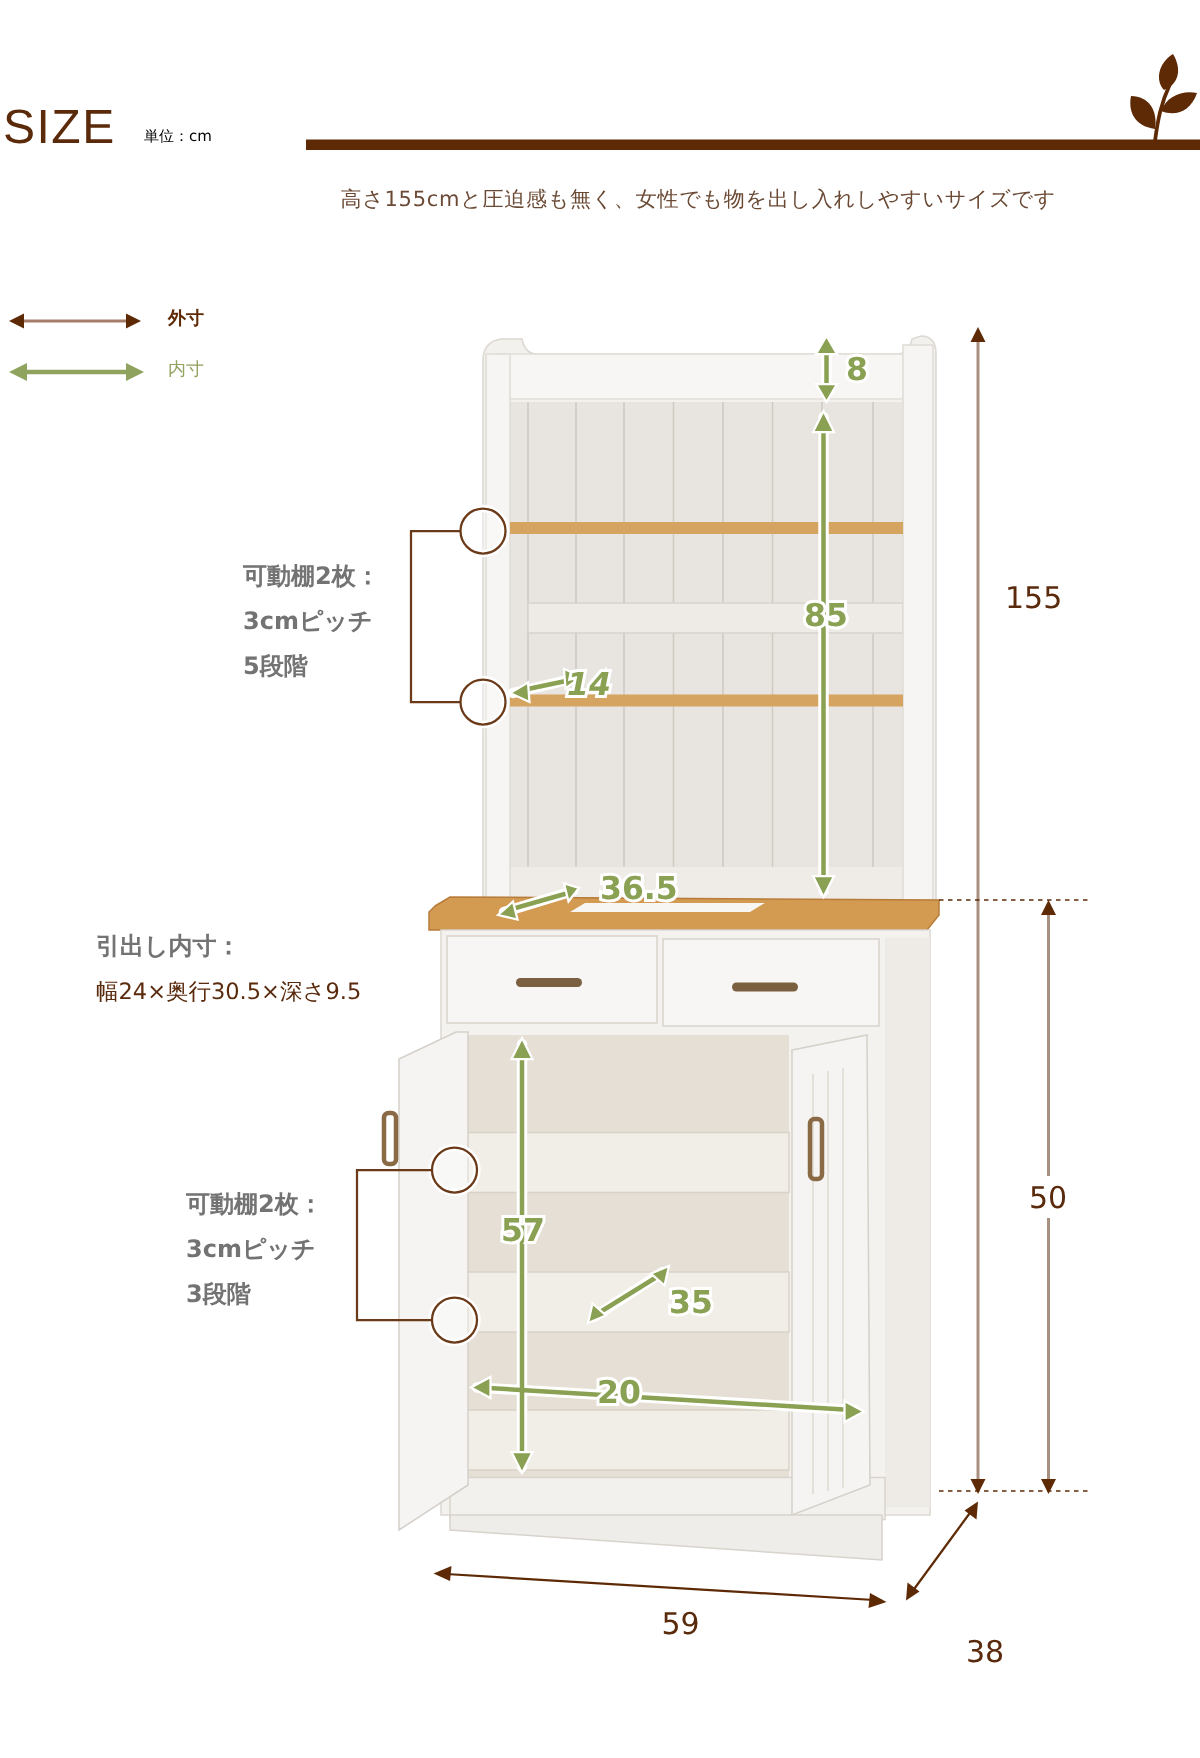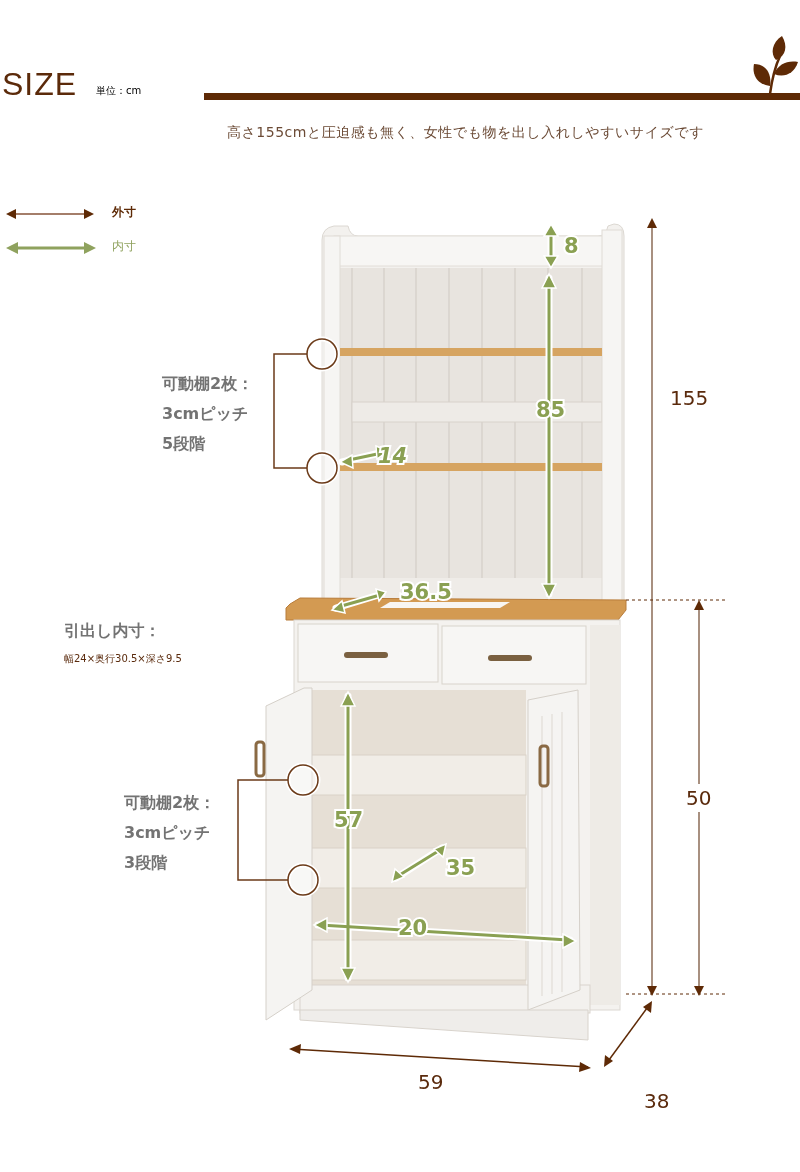--- a/index.html
+++ b/index.html
@@ -7,21 +7,21 @@
          font-family:"DejaVu Sans", sans-serif; color:#5a2a0c; }
   .abs { position:absolute; }
   .title { left:2px; top:66px; font-family:Liberation Sans, sans-serif; font-size:32px; color:#5b2a0a; letter-spacing:1px; }
   .unit { left:96px; top:84px; font-size:10px; color:#000000; }
   .rule { left:204px; top:93px; width:600px; height:7px; background:#5e2a06; }
   .subtitle { left:227px; top:124px; font-size:14px; color:#6b4a35; white-space:nowrap; letter-spacing:0.5px; }
   .legend-label { font-size:12px; font-weight:bold; }
   .legend-outer { left:112px; top:204px; color:#5e2a06; }
   .legend-inner { left:112px; top:238px; color:#8fa25e; font-weight:normal; }
   .note { font-size:16px; font-weight:bold; color:#737373; line-height:30px; white-space:nowrap; }
-  .note2 { font-size:10px; color:#5a2a0c; white-space:nowrap; }
+  .note2 { font-size:15px; color:#5a2a0c; white-space:nowrap; }
   .dim-out { font-size:20px; color:#5a2a0c; }
   .dim-in { font-size:21px; font-weight:bold; color:#8aa052; paint-order:stroke; -webkit-text-stroke:4px #ffffff; }
   svg { position:absolute; left:0; top:0; }
 </style>
 </head>
 <body>
 
 <div class="abs title">SIZE</div>
 <div class="abs unit">単位：cm</div>
 <div class="abs rule"></div>
@@ -193,21 +193,21 @@
 <div class="abs note" style="left:64px;top:616px;">引出し内寸：</div>
 <div class="abs note2" style="left:64px;top:652px;">幅24×奥行30.5×深さ9.5</div>
 <div class="abs note" style="left:124px;top:788px;">
   <div>可動棚2枚：</div>
   <div>3cmピッチ</div>
   <div>3段階</div>
 </div>
 
 <div class="abs dim-out" style="left:670px;top:386px;background:#fff;">155</div>
 <div class="abs dim-out" style="left:686px;top:784px;background:#fff;padding:2px 0;">50</div>
-<div class="abs dim-out" style="left:418px;top:1070px;">59</div>
+<div class="abs dim-out" style="left:441px;top:1070px;">59</div>
 <div class="abs dim-out" style="left:644px;top:1089px;">38</div>
 
 <div class="abs dim-in" style="left:564px;top:234px;">8</div>
 <div class="abs dim-in" style="left:536px;top:398px;">85</div>
 <div class="abs dim-in" style="left:378px;top:444px;font-style:italic;">14</div>
 <div class="abs dim-in" style="left:400px;top:580px;">36.5</div>
 <div class="abs dim-in" style="left:334px;top:808px;">57</div>
 <div class="abs dim-in" style="left:446px;top:856px;">35</div>
 <div class="abs dim-in" style="left:398px;top:916px;">20</div>
 

